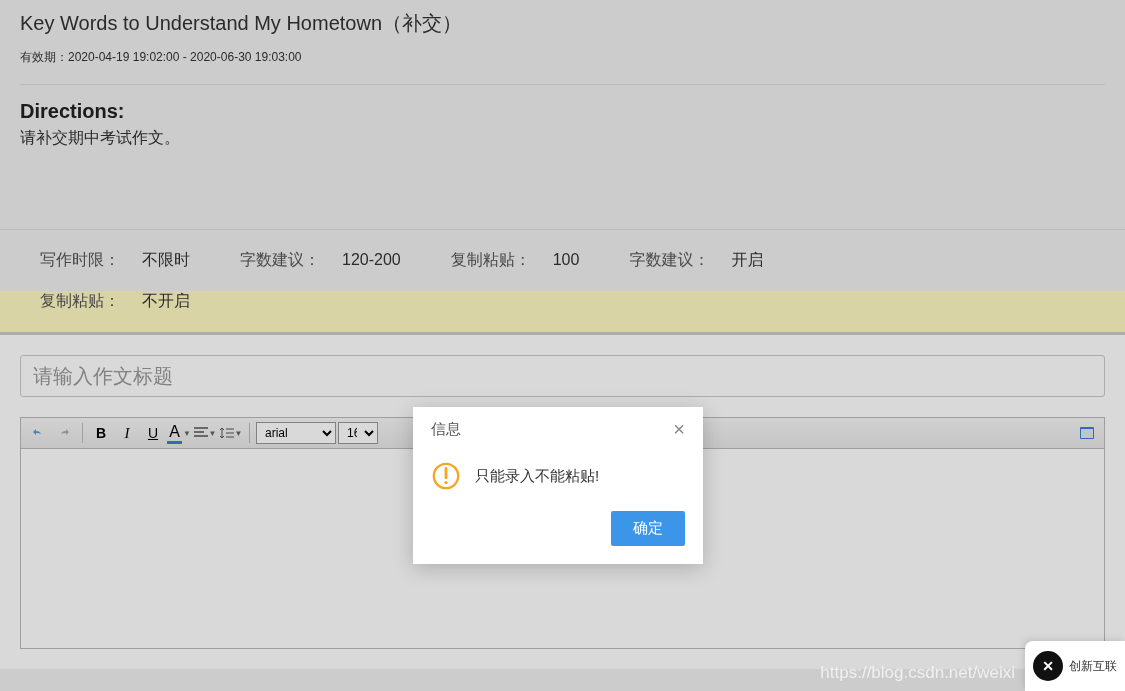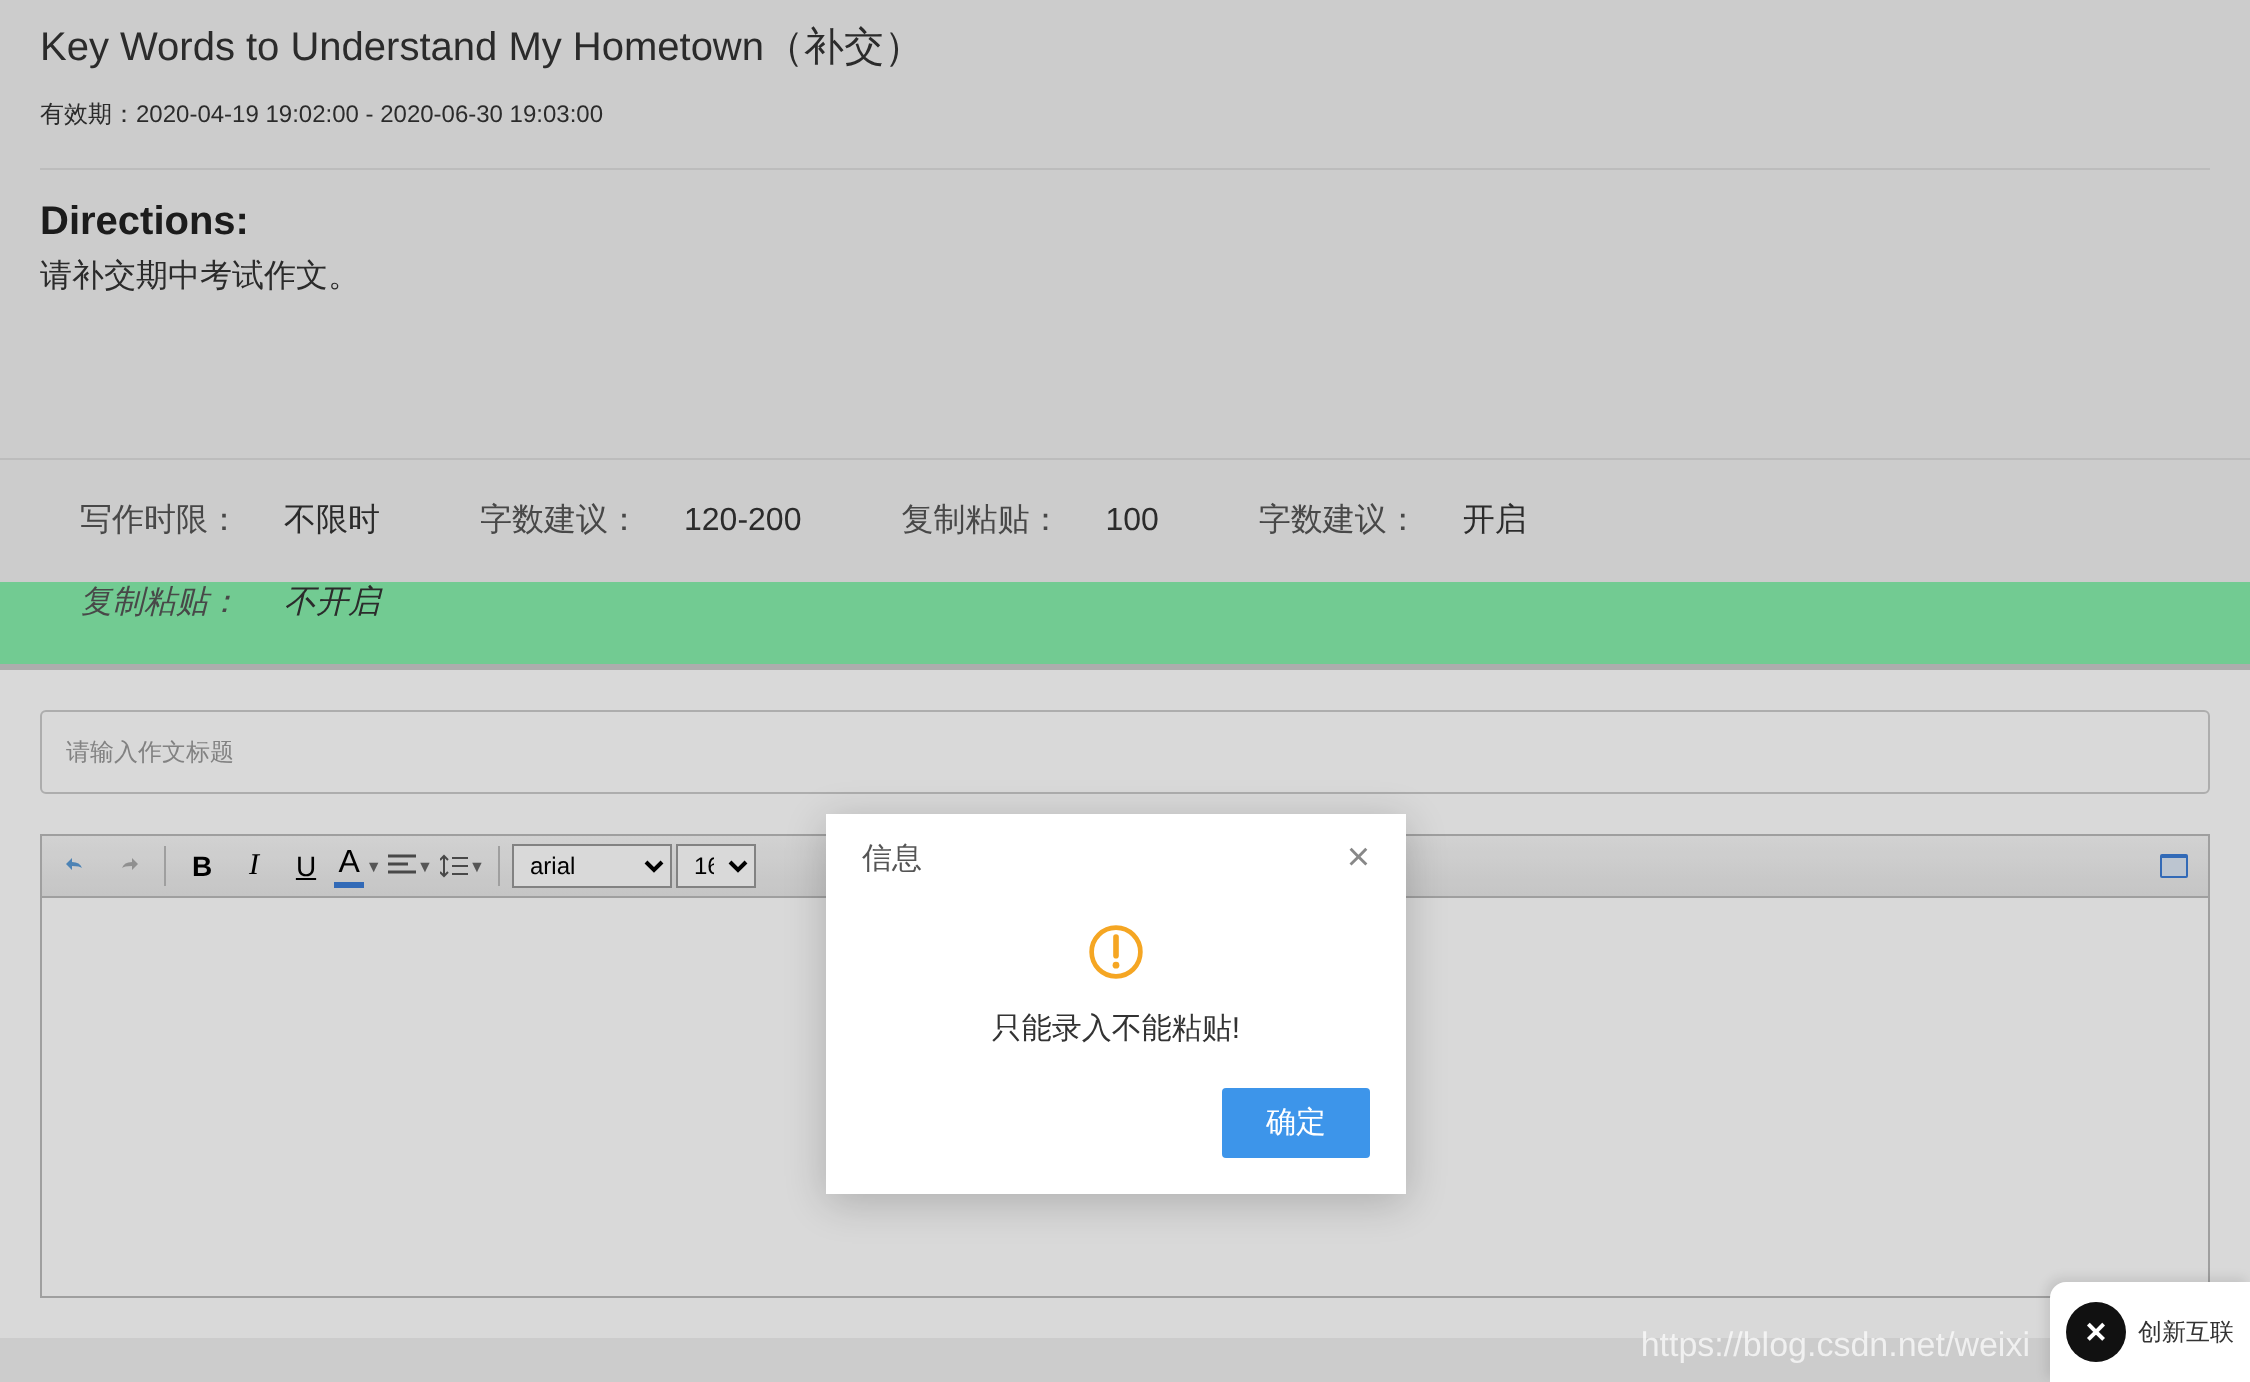--- a/index.html
+++ b/index.html
@@ -59,35 +59,34 @@
       white-space: nowrap;
     }
     .setting-item .label {
       color: #555;
     }
     .setting-item .value {
       margin-left: 22px;
     }
     .settings-row2 {
       padding: 0 40px 20px;
-      background: #86efac;
-      font-style: italic;
+      background: #fef9c3;
     }
     .editor-section {
       background: #fff;
       border-top: 3px solid #ccc;
       padding: 20px;
     }
     .title-input {
       width: 100%;
       height: 42px;
       border: 1px solid #ccc;
       border-radius: 3px;
       padding: 0 12px;
-      font-size: 12px;
+      font-size: 20px;
       color: #999;
       margin-bottom: 20px;
     }
     .title-input::placeholder {
       color: #999;
     }
     .toolbar {
       background: linear-gradient(#f7f7f7, #e8e8e8);
       border: 1px solid #bbb;
       height: 32px;
@@ -181,21 +180,20 @@
       font-size: 20px;
       color: #888;
       cursor: pointer;
       line-height: 1;
     }
     .modal-body {
       padding: 10px 18px 20px;
       display: flex;
       align-items: center;
       gap: 14px;
-      flex-direction: column;
     }
     .warning-icon {
       width: 30px;
       height: 30px;
       flex-shrink: 0;
     }
     .modal-message {
       font-size: 15px;
       color: #333;
     }

